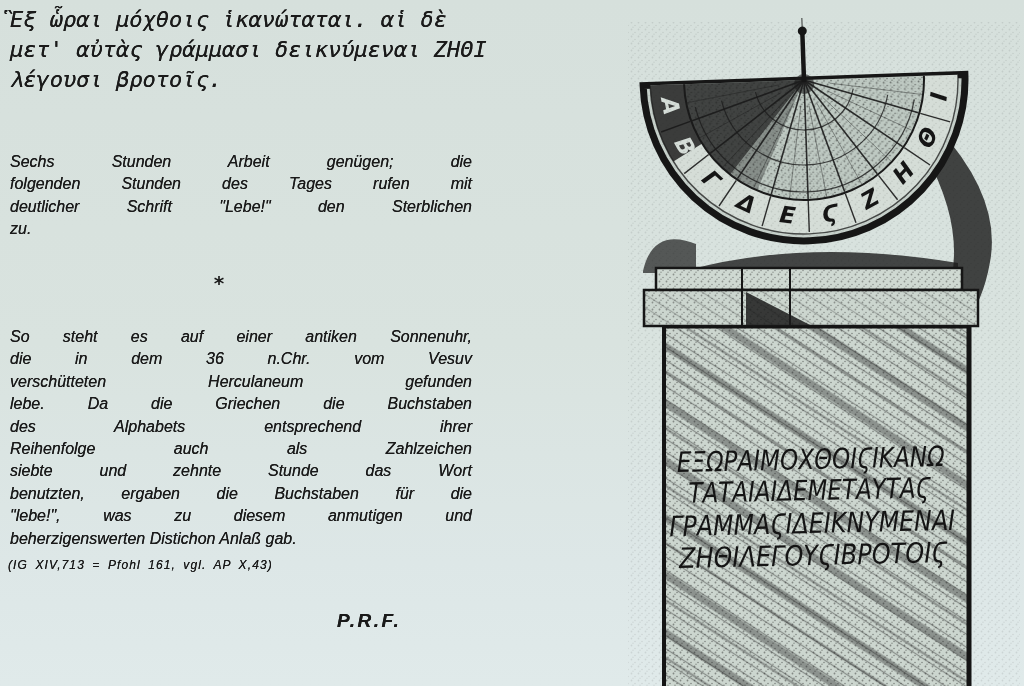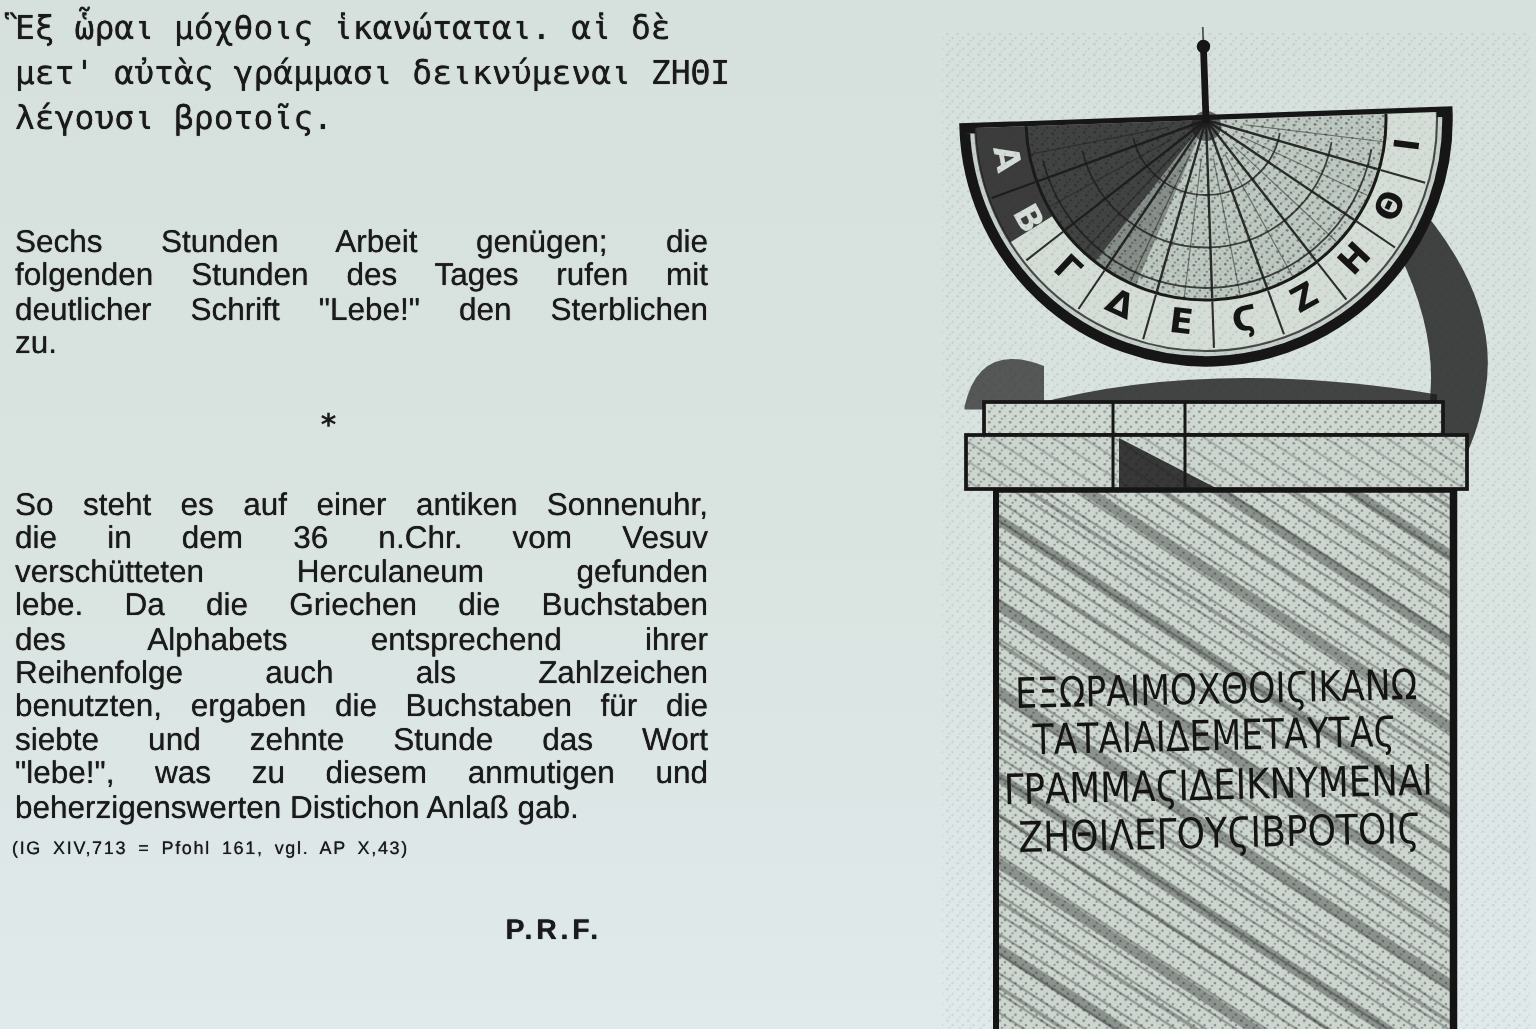--- a/index.html
+++ b/index.html
@@ -1,29 +1,30 @@
 <!DOCTYPE html>
 <html><head>
 <meta charset="utf-8">
 <style>
   html,body{margin:0;padding:0;}
   #page{
     position:relative; width:1024px; height:686px; overflow:hidden;
     background:linear-gradient(180deg,#d6e0dc 0%,#d9e3df 50%,#dde7e7 82%,#e0eaea 100%);
     color:#1a1a1a;
     font-family:"Liberation Sans", sans-serif;
+    font-style:italic;
   }
   .txt{ text-shadow:0 0 .5px currentColor; }
   .greek{
     position:absolute; left:10px; top:5px; width:510px;
     font-family:"DejaVu Sans Mono", monospace;
     font-size:22px; line-height:30px; letter-spacing:0;
   }
   .para{
-    position:absolute; font-size:21px; line-height:22.4px;
+    position:absolute; font-size:16px; line-height:22.4px;
   }
   .p1{ left:10px; top:151px; width:462px; }
   .p2{ left:10px; top:326px; width:462px; }
   .tline{ text-align:justify; text-align-last:justify; }
   .tline.last{ text-align-last:left; }
   .star{
     position:absolute; left:213px; top:271px;
     font-family:"DejaVu Sans Mono", monospace; font-size:20px; font-weight:bold;
   }
   .cite{
@@ -56,22 +57,22 @@
 
   <div class="star">*</div>
 
   <div class="para txt p2">
       <div class="tline">So steht es auf einer antiken Sonnenuhr,</div>
       <div class="tline">die in dem 36 n.Chr. vom Vesuv</div>
       <div class="tline">verschütteten Herculaneum gefunden</div>
       <div class="tline">lebe. Da die Griechen die Buchstaben</div>
       <div class="tline">des Alphabets entsprechend ihrer</div>
       <div class="tline">Reihenfolge auch als Zahlzeichen</div>
+      <div class="tline">siebte und zehnte Stunde das Wort</div>
       <div class="tline">benutzten, ergaben die Buchstaben für die</div>
-      <div class="tline">siebte und zehnte Stunde das Wort</div>
       <div class="tline">"lebe!", was zu diesem anmutigen und</div>
       <div class="tline last">beherzigenswerten Distichon Anlaß gab.</div>
     </div>
 
   <div class="cite txt">(IG XIV,713 = Pfohl 161, vgl. AP X,43)</div>
 
   <div class="prf txt">P.R.F.</div>
 
   <svg width="1024" height="686" viewBox="0 0 1024 686">
     <defs>

